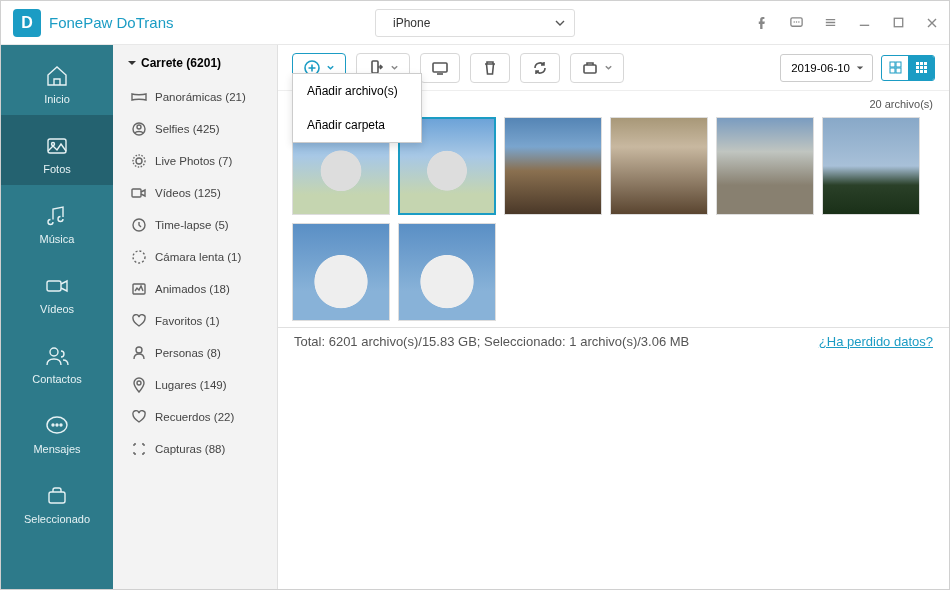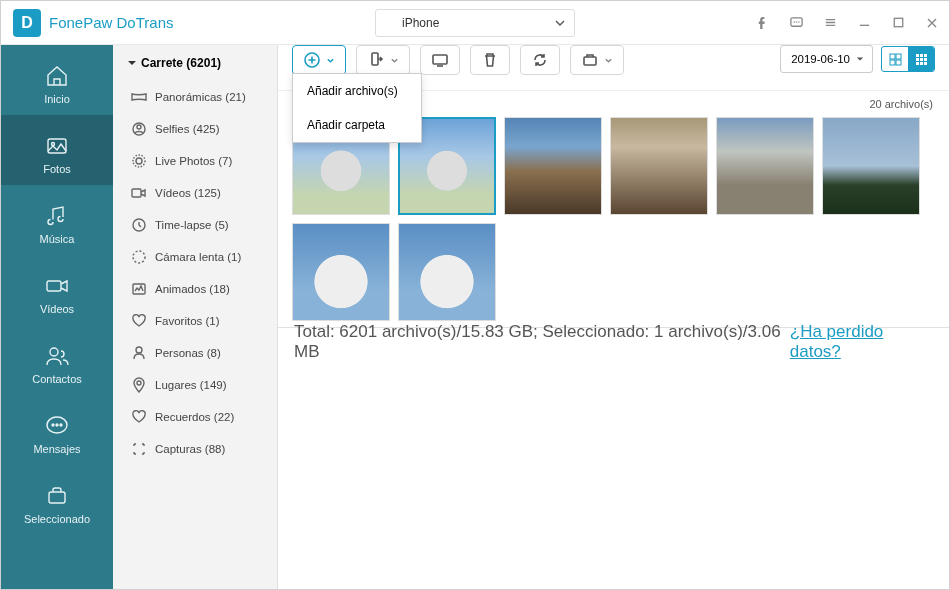--- a/index.html
+++ b/index.html
@@ -2,21 +2,21 @@
 <html><head>
 <meta charset="utf-8">
 <style>
 * { margin: 0; padding: 0; box-sizing: border-box; font-family: -apple-system, "Segoe UI", Arial, sans-serif; }
 body { width: 950px; height: 590px; background: #fff; overflow: hidden; border: 1px solid #d0d0d0; position: relative; }
 
 
 .titlebar { height: 44px; display: flex; align-items: center; border-bottom: 1px solid #e8e8e8; }
 .logo { width: 28px; height: 28px; margin: 0 8px 0 12px; background: #1b9cc4; border-radius: 4px; display: flex; align-items: center; justify-content: center; color: #fff; font-weight: 800; font-size: 16px; }
 .app-title { color: #1b9cc4; font-size: 15px; font-weight: 500; }
-.dev-select { position: absolute; left: 50%; transform: translateX(-50%); width: 200px; height: 28px; border: 1px solid #ddd; border-radius: 3px; display: flex; align-items: center; justify-content: center; gap: 20px; cursor: pointer; }
+.dev-select { position: absolute; left: 50%; transform: translateX(-50%); width: 200px; height: 28px; border: 1px solid #ddd; border-radius: 3px; display: flex; align-items: center; justify-content: center; gap: 11px; cursor: pointer; }
 .dev-select .apple { font-size: 14px; }
 .dev-select .nm { font-size: 12px; color: #333; flex: 1; text-align: left; padding-left: 6px;}
 .dev-select svg { width:12px; height:12px; margin-right:8px;}
 .winctrls { margin-left: auto; display: flex; align-items: center; gap: 0; }
 .winctrls .wc { width: 34px; height: 44px; display: flex; align-items: center; justify-content: center; color: #888; cursor: pointer; }
 .winctrls .wc svg { width: 15px; height: 15px; }
 .winctrls .wc.close svg { width:12px; height:12px;}
 
 
 .main { display: flex; height: calc(100% - 44px); }
@@ -28,21 +28,21 @@
 
 
 .albums { width: 165px; background: #f3f3f3; border-right: 1px solid #e0e0e0; overflow-y: auto; }
 .alb-head { height: 36px; display: flex; align-items: center; padding-left: 14px; font-size: 12px; font-weight: 700; cursor: pointer; gap:4px;}
 .alb-head svg{width:10px;height:10px;}
 .alb-row { height: 32px; display: flex; align-items: center; padding-left: 18px; gap: 8px; font-size: 11.5px; color: #444; cursor: pointer; }
 .alb-row svg { width: 16px; height: 16px; stroke: #666; stroke-width:1.4; fill: none; flex-shrink:0; }
 
 
 .content { flex: 1; display: flex; flex-direction: column; position: relative; }
-.toolbar { height: 46px; border-bottom: 1px solid #eee; display: flex; align-items: flex-start; padding: 0 14px; gap: 10px; position:relative; }
+.toolbar { height: 46px; border-bottom: 1px solid #eee; display: flex; align-items: center; padding: 0 14px; gap: 10px; position:relative; }
 .tbtn { height: 30px; border: 1px solid #d7d7d7; border-radius: 4px; background: #fff; display: flex; align-items: center; justify-content: center; padding: 0 10px; cursor: pointer; color: #555; gap:5px;}
 .tbtn.add { border-color: #1b9cc4; color: #1b9cc4; }
 .tbtn svg { width: 18px; height: 18px; stroke: currentColor; fill: none; stroke-width:1.6; }
 .tbtn .chev{width:9px;height:9px;}
 .date-pick { margin-left: auto; display: flex; align-items: center; gap: 8px; }
 .date-pick .dp { height: 28px; border: 1px solid #ccc; border-radius: 3px; padding: 0 8px 0 10px; font-size: 11.5px; display: flex; align-items: center; gap:6px; cursor:pointer;}
 .viewtog { display: flex; border: 1px solid #1b9cc4; border-radius: 3px; overflow: hidden; height:26px;}
 .viewtog div { width: 26px; display: flex; align-items: center; justify-content: center; cursor:pointer;}
 .viewtog div.on { background: #1b9cc4; color: #fff; }
 .viewtog svg{width:13px;height:13px;}
@@ -57,21 +57,21 @@
 .datebar .cnt { font-size: 11px; color: #555; margin-left:auto;}
 
 
 .grid { padding: 6px 14px; display: flex; flex-wrap: wrap; gap: 8px; align-content:flex-start;}
 .thumb { width: 98px; height: 98px; border: 1px solid #ddd; position: relative; cursor: pointer; overflow:hidden; display:flex; align-items:center; justify-content:center;}
 .thumb.sel { border: 2px solid #1b9cc4; }
 .thumb .tchk { position: absolute; top: 4px; left: 4px; width: 18px; height: 18px; background: #1b9cc4; display: flex; align-items: center; justify-content: center; border-radius:2px;}
 .thumb .tchk svg{width:12px;height:12px;stroke:#fff;stroke-width:2.5;fill:none;}
 
 
-.status { height: 28px; border-top: 1px solid #e0e0e0; display: flex; align-items: center; padding: 0 16px; font-size: 17px; color: #555; }
+.status { height: 28px; border-top: 1px solid #e0e0e0; display: flex; align-items: center; padding: 0 16px; font-size: 13px; color: #555; }
 .status .right { margin-left: auto; color: #1b9cc4; text-decoration: underline; cursor: pointer; }
 .img-wheel { background: radial-gradient(circle at 50% 55%, #ddd 0%, #ddd 28%, transparent 29%), linear-gradient(#6da3d8 0%, #a8c8e5 40%, #c5d5b0 80%); }
 .img-wheel2 { background: radial-gradient(circle at 50% 60%, #eee 0%, #eee 35%, transparent 36%), linear-gradient(#5a8fc5 0%, #88b2d8 70%); }
 .img-cath { background: linear-gradient(#5585b5 0%, #7aa5ce 30%, #8a7050 55%, #4a3828 100%); }
 .img-cloud { background: linear-gradient(#a89878 0%, #c8b8a0 30%, #5a4530 100%); }
 .img-cath2 { background: linear-gradient(#7a9cc0 0%, #c0c5c0 35%, #888070 70%); }
 .img-trees { background: linear-gradient(#88a8c8 0%, #a8c0d8 50%, #2a4028 70%, #1a3018 100%); }
 </style>
 </head>
 <body>

